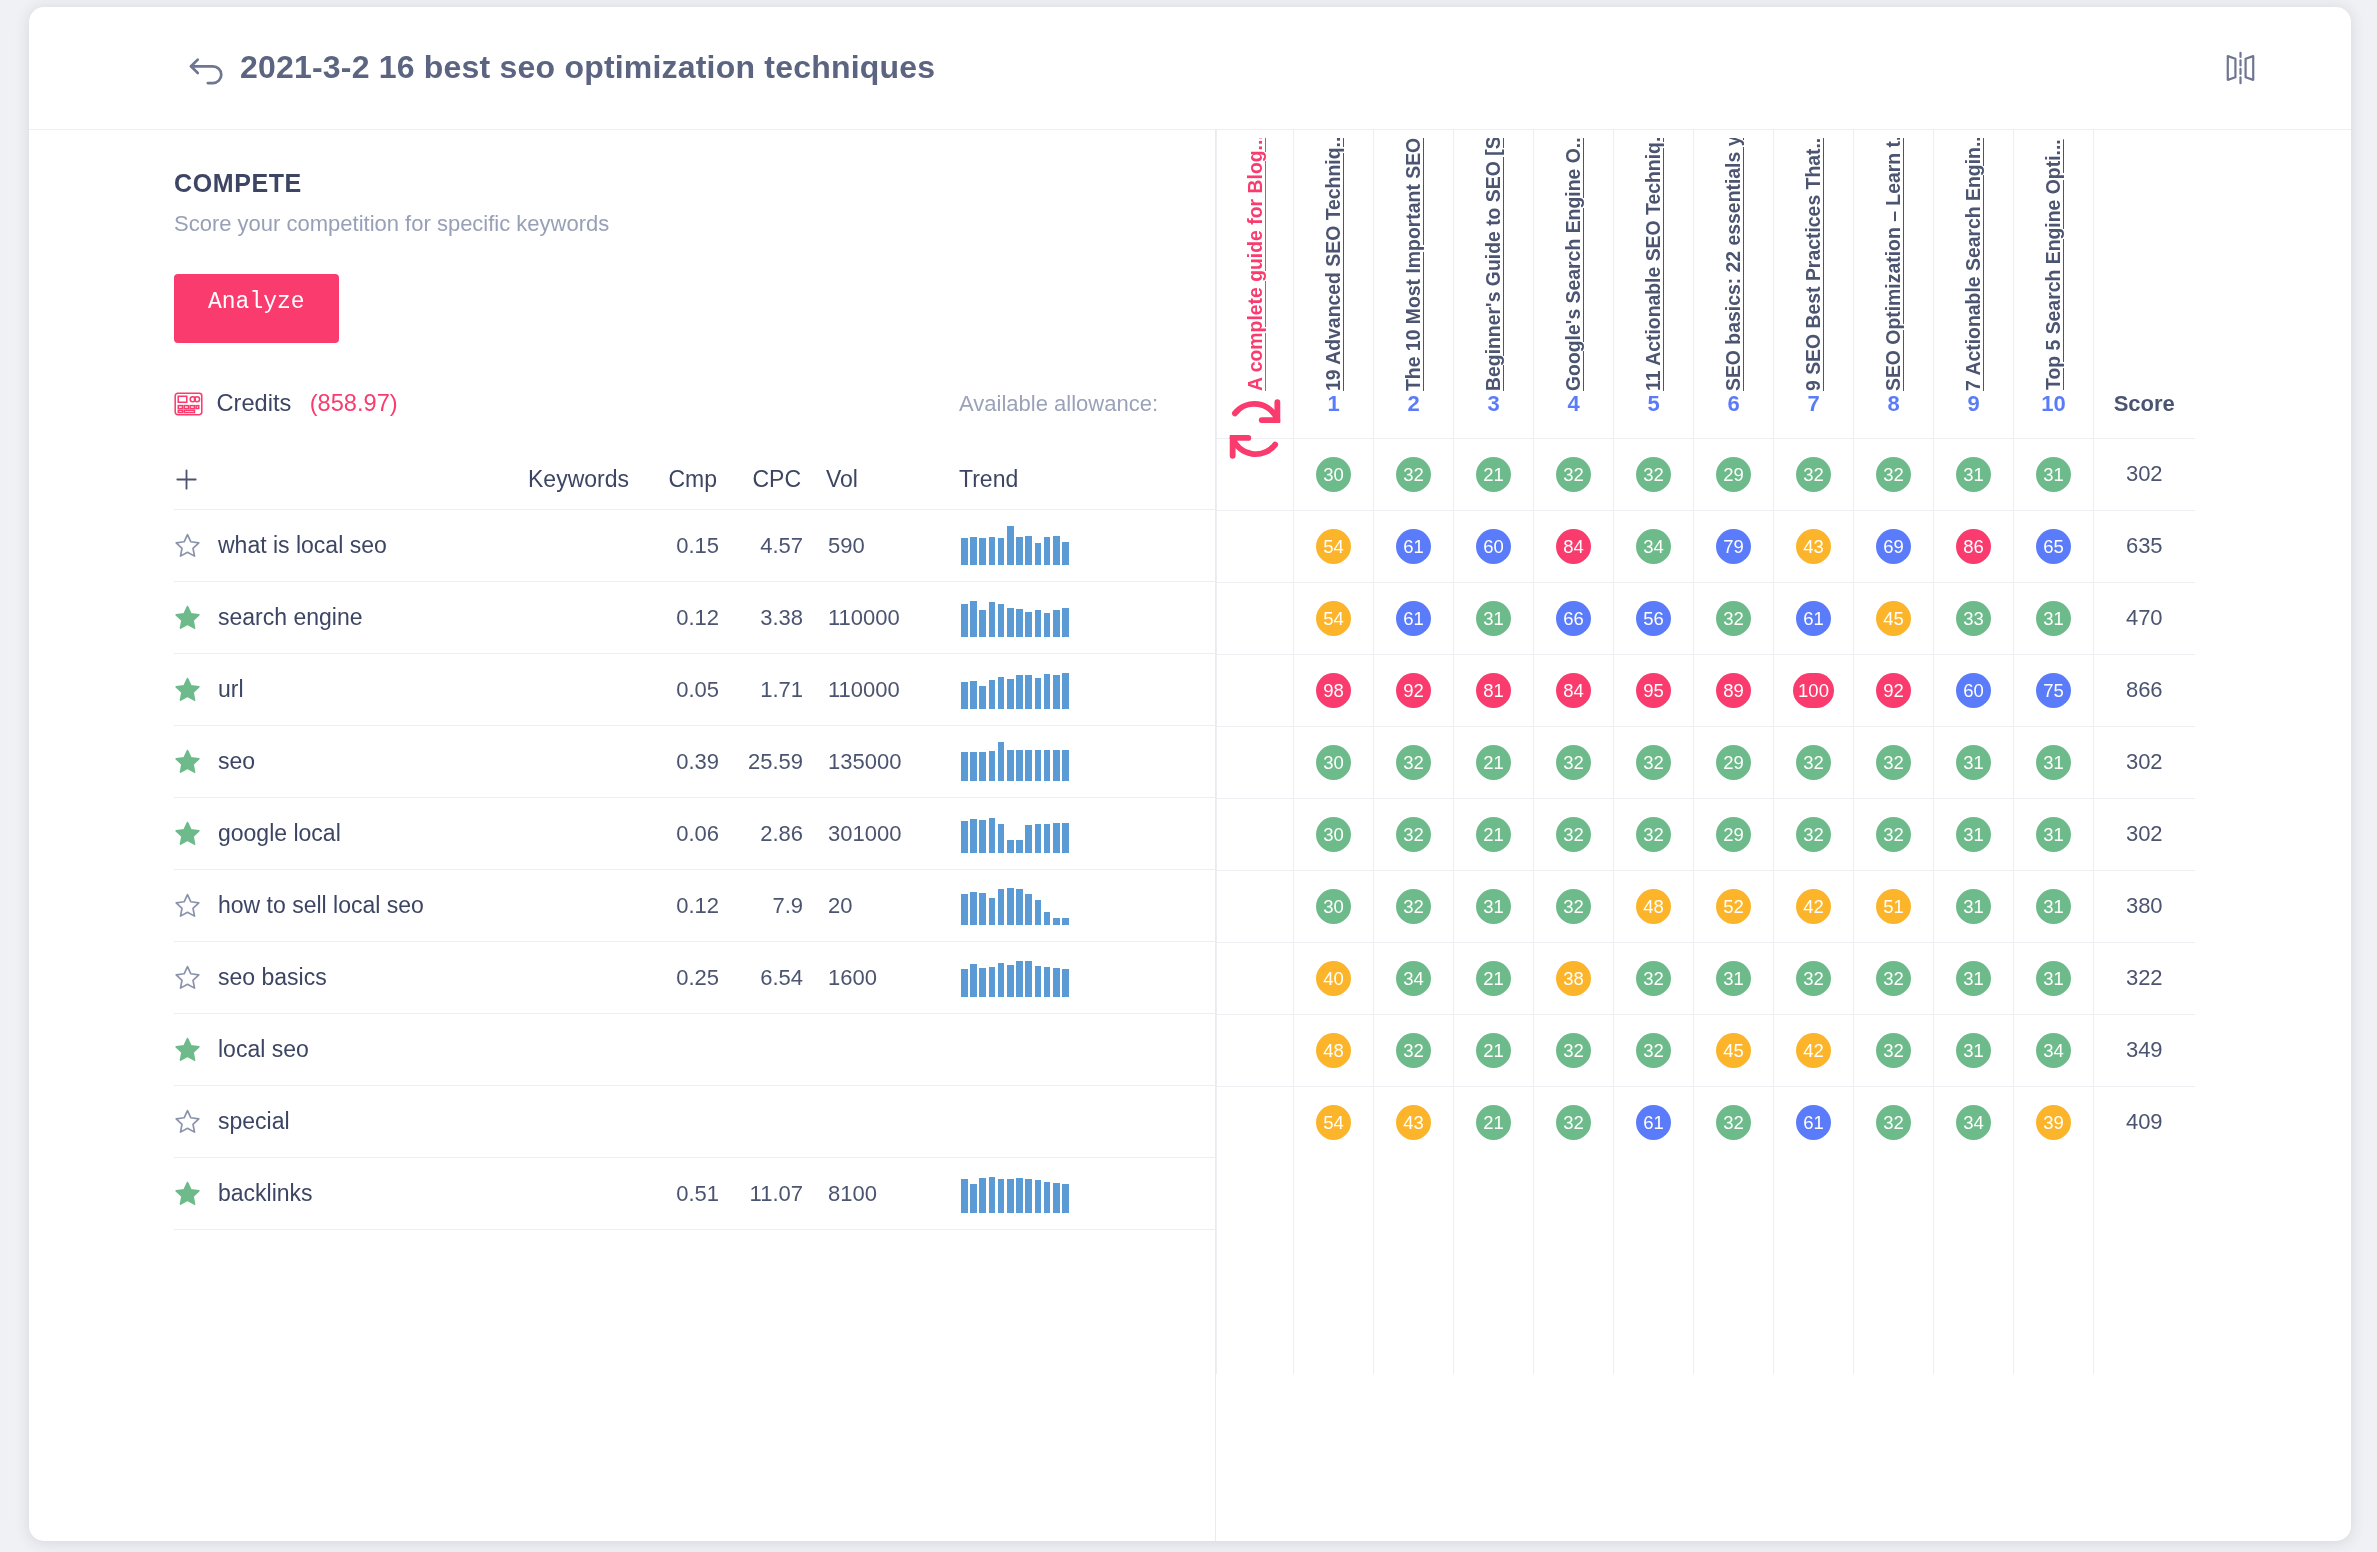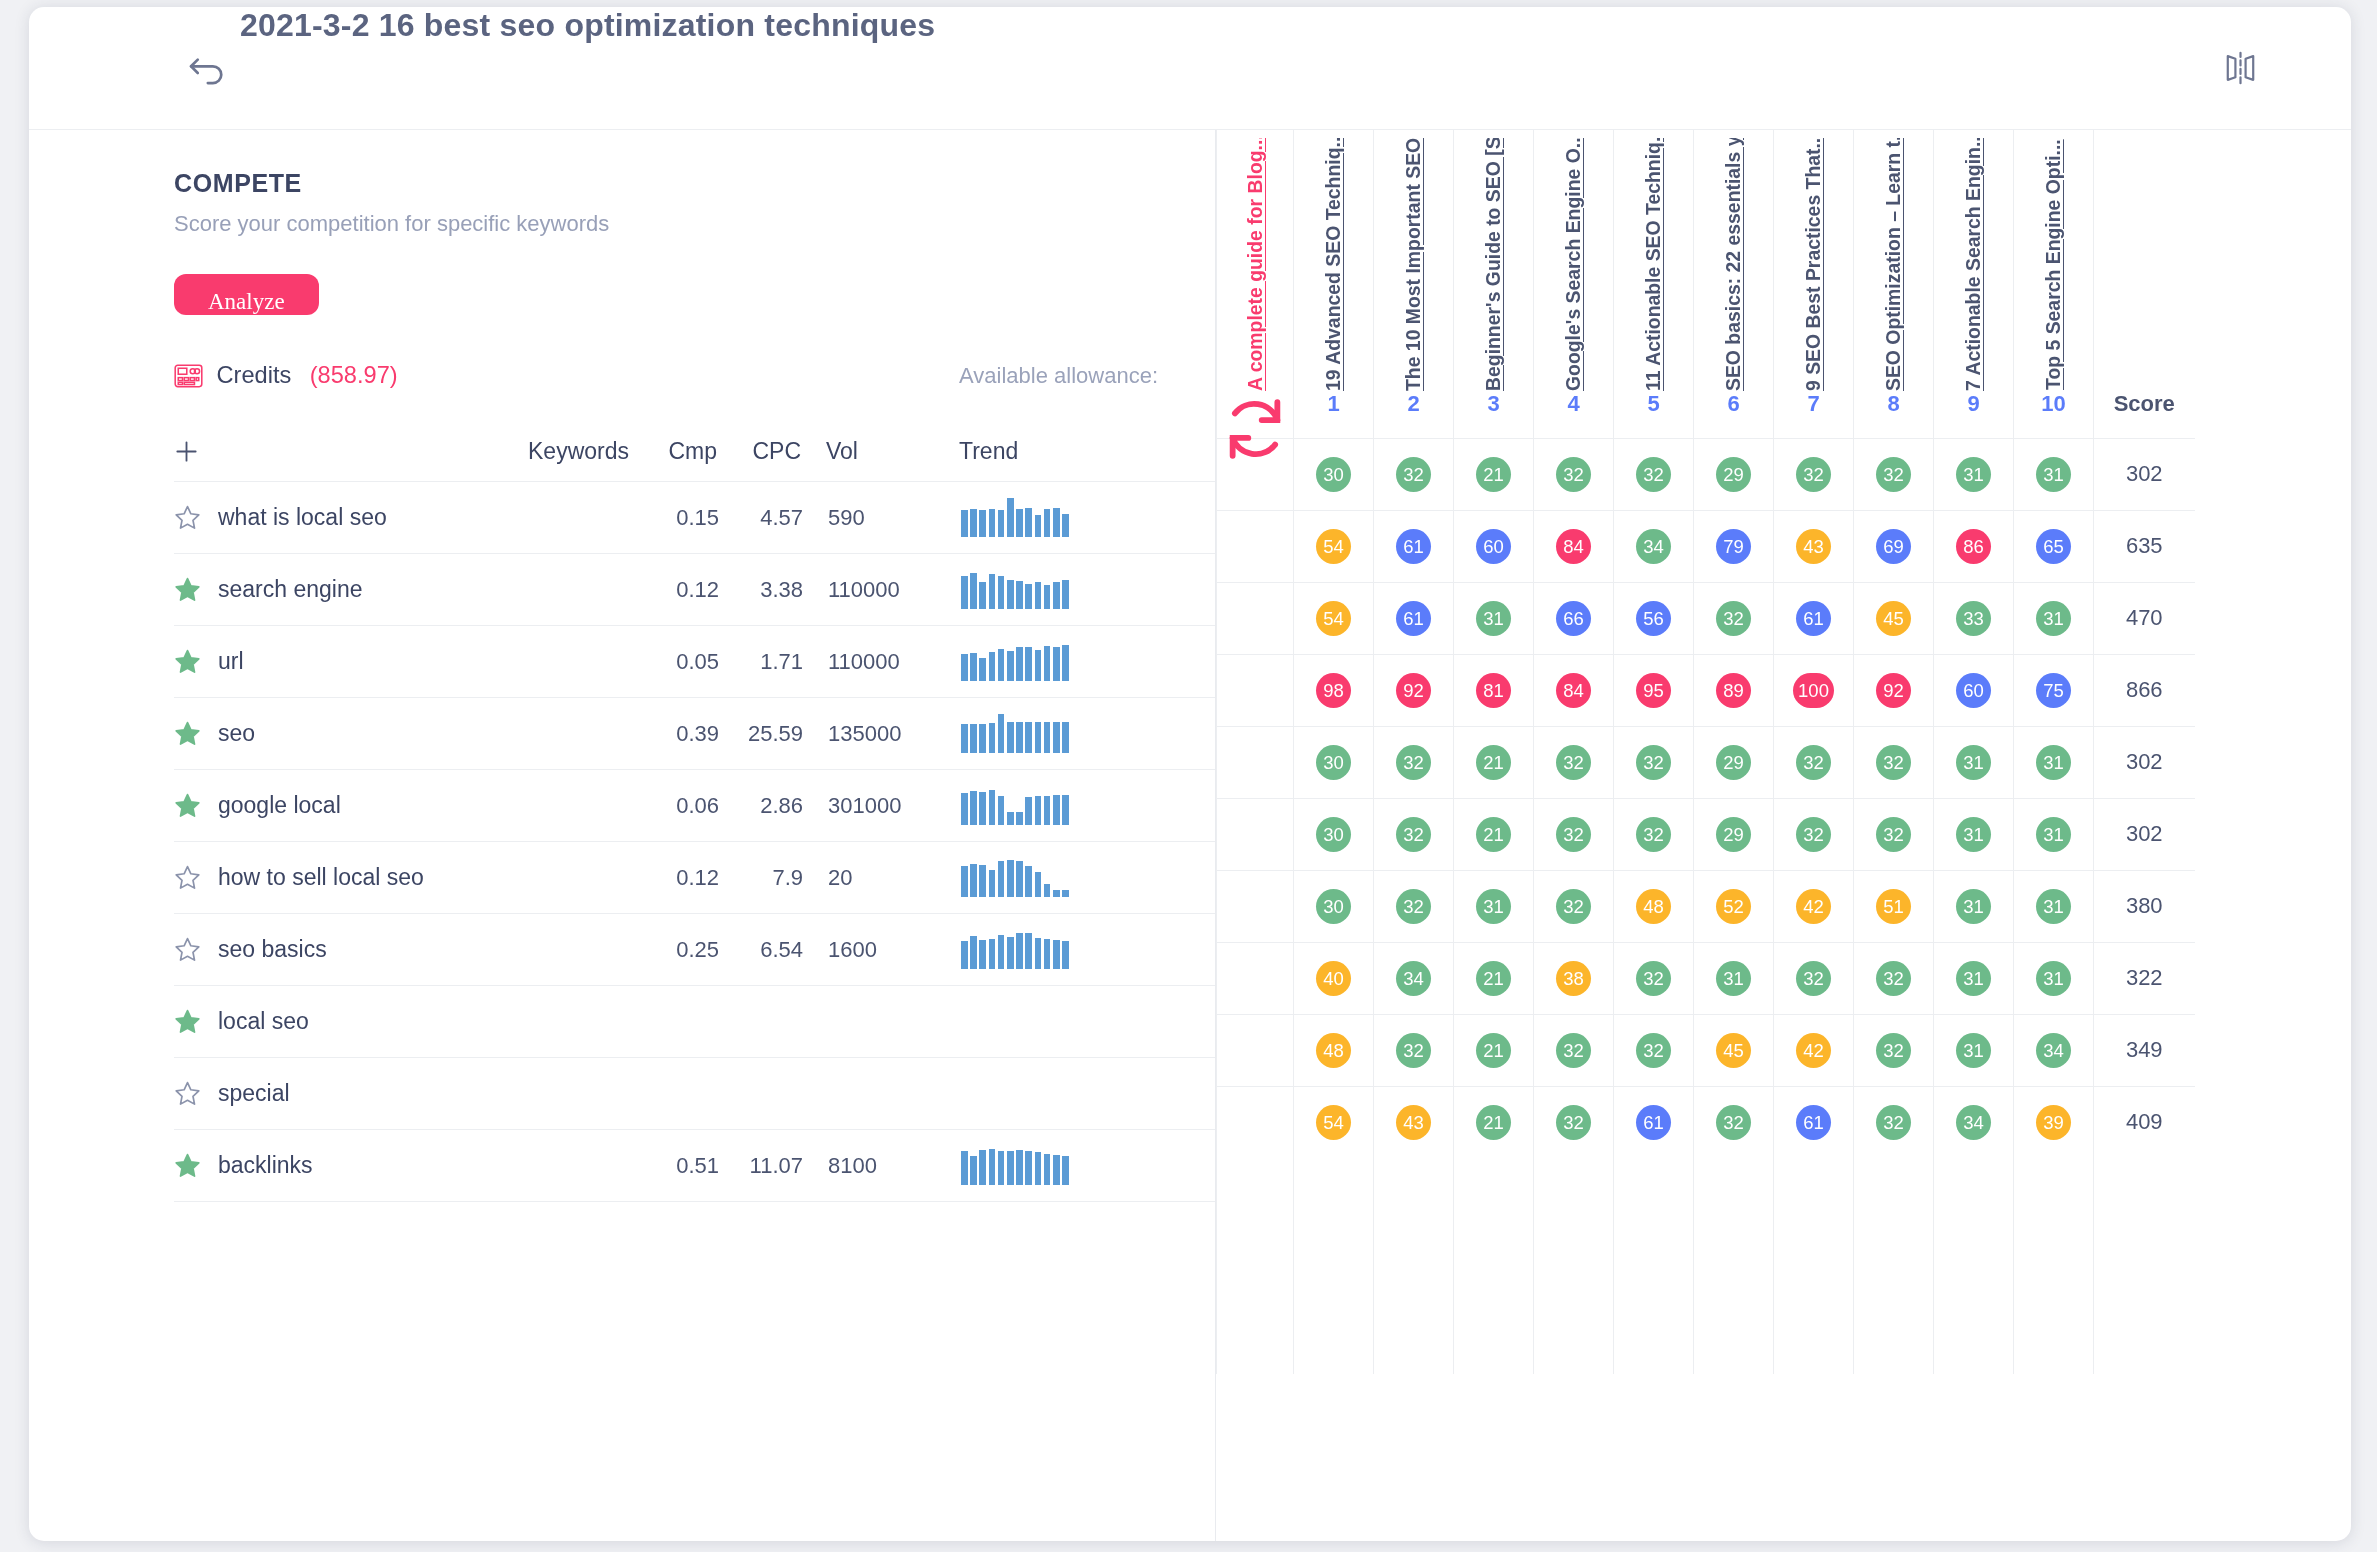--- a/index.html
+++ b/index.html
@@ -16,21 +16,21 @@
     background: #ffffff;
     border-radius: 15px;
     box-shadow: 0 1.7px 15px rgba(40,50,80,.13);
     overflow: hidden;
   }
 
   
   .topbar {
     height: 123px;
     border-bottom: 0.8px solid #eceef1;
-    display: flex; align-items: flex-start;
+    display: flex; align-items: center;
     padding: 0 45px 0 145px;
     position: relative;
   }
   .back-icon {
     position: absolute; left: 157px; top: 50%;
     transform: translateY(-50%);
     width: 42px; height: 37px;
     color: #6e7691;
     cursor: pointer;
   }
@@ -64,24 +64,24 @@
     margin-top: 13.5px;
     font-size: 22px; color: #98a0b8; font-weight: 400;
   }
   .analyze-btn {
     margin-top: 37px;
     display: inline-block;
     background: #f93b6e;
     color: #fff;
     font-size: 23px;
     border: none;
-    border-radius: 12px;
-    padding: 15px 34px 0 34px;
+    border-radius: 4px;
+    padding: 15px 34px 28px 34px;
     cursor: pointer;
-    font-family: Liberation Serif, serif;
+    font-family: Liberation Mono, monospace;
   }
   .credits-row {
     margin-top: 47px;
     display: flex; align-items: center;
     padding-right: 57px;
   }
   .credits-ico { width: 29px; height: 23.6px; color: #f93b6e; flex: 0 0 auto; }
   .credits-label { font-size: 23.6px; color: #3c4563; margin-left: 13.5px; }
   .credits-value { font-size: 23.6px; color: #f93b6e; margin-left: 18.5px; }
   .allowance {

